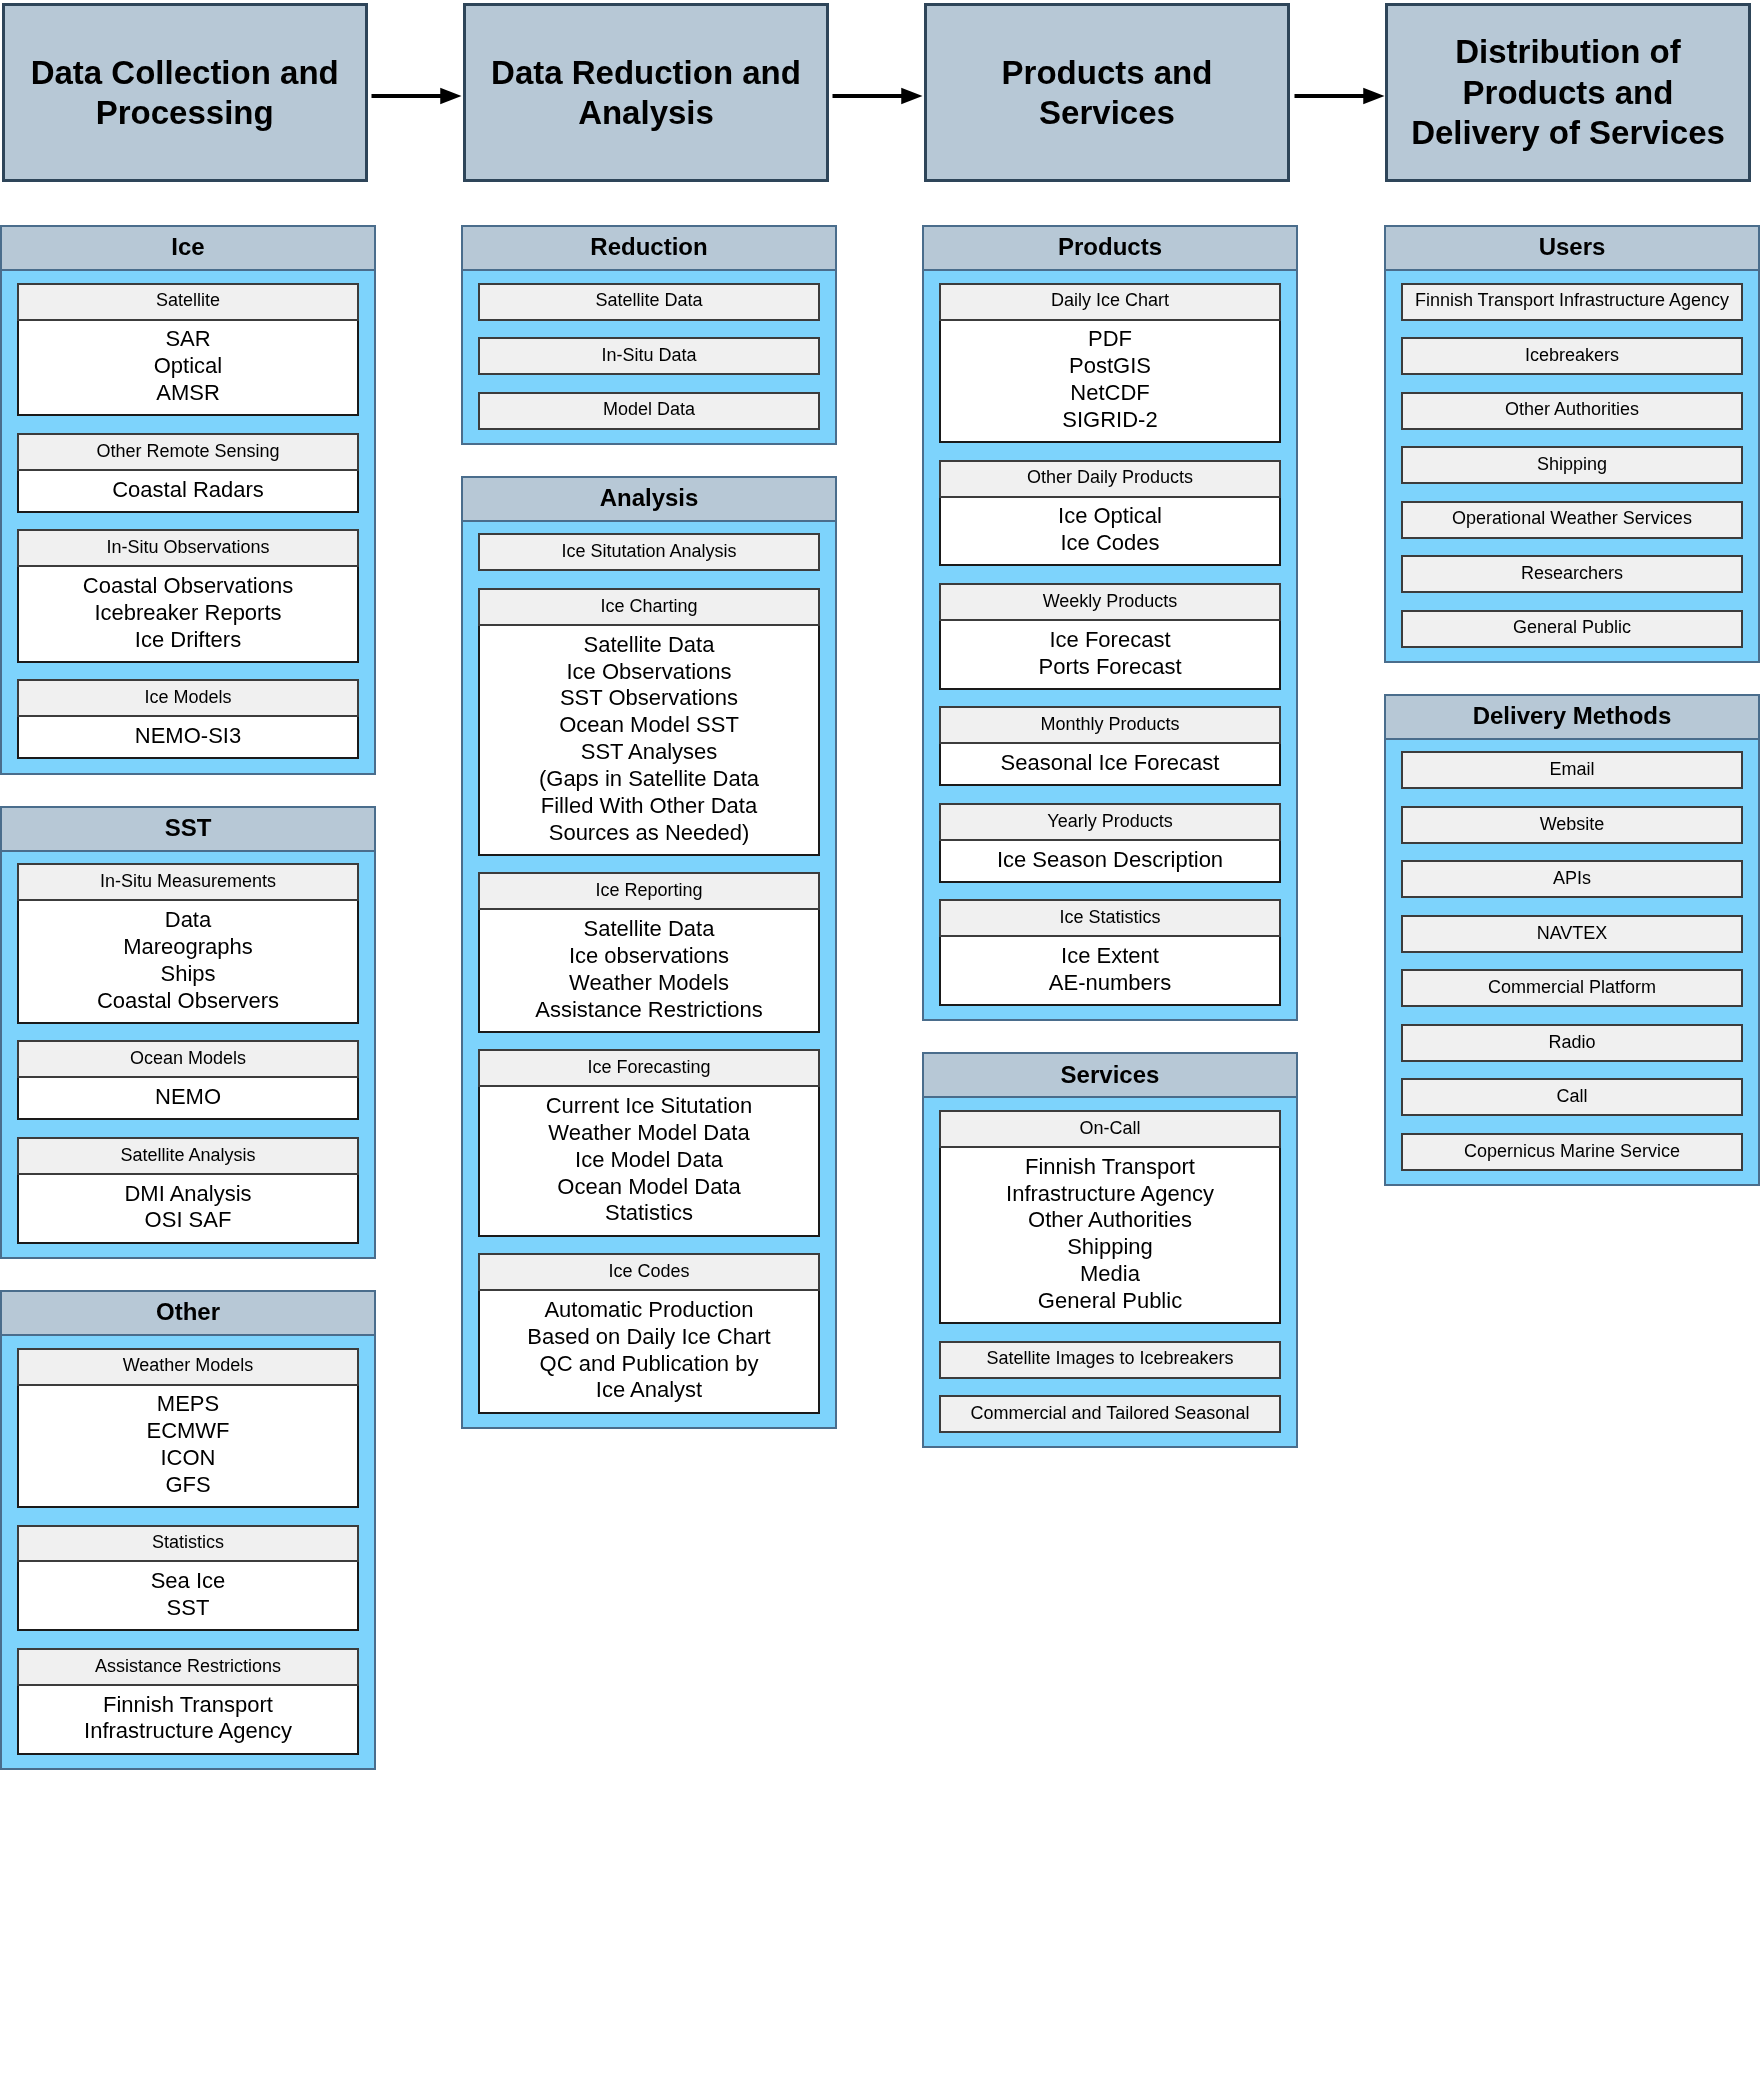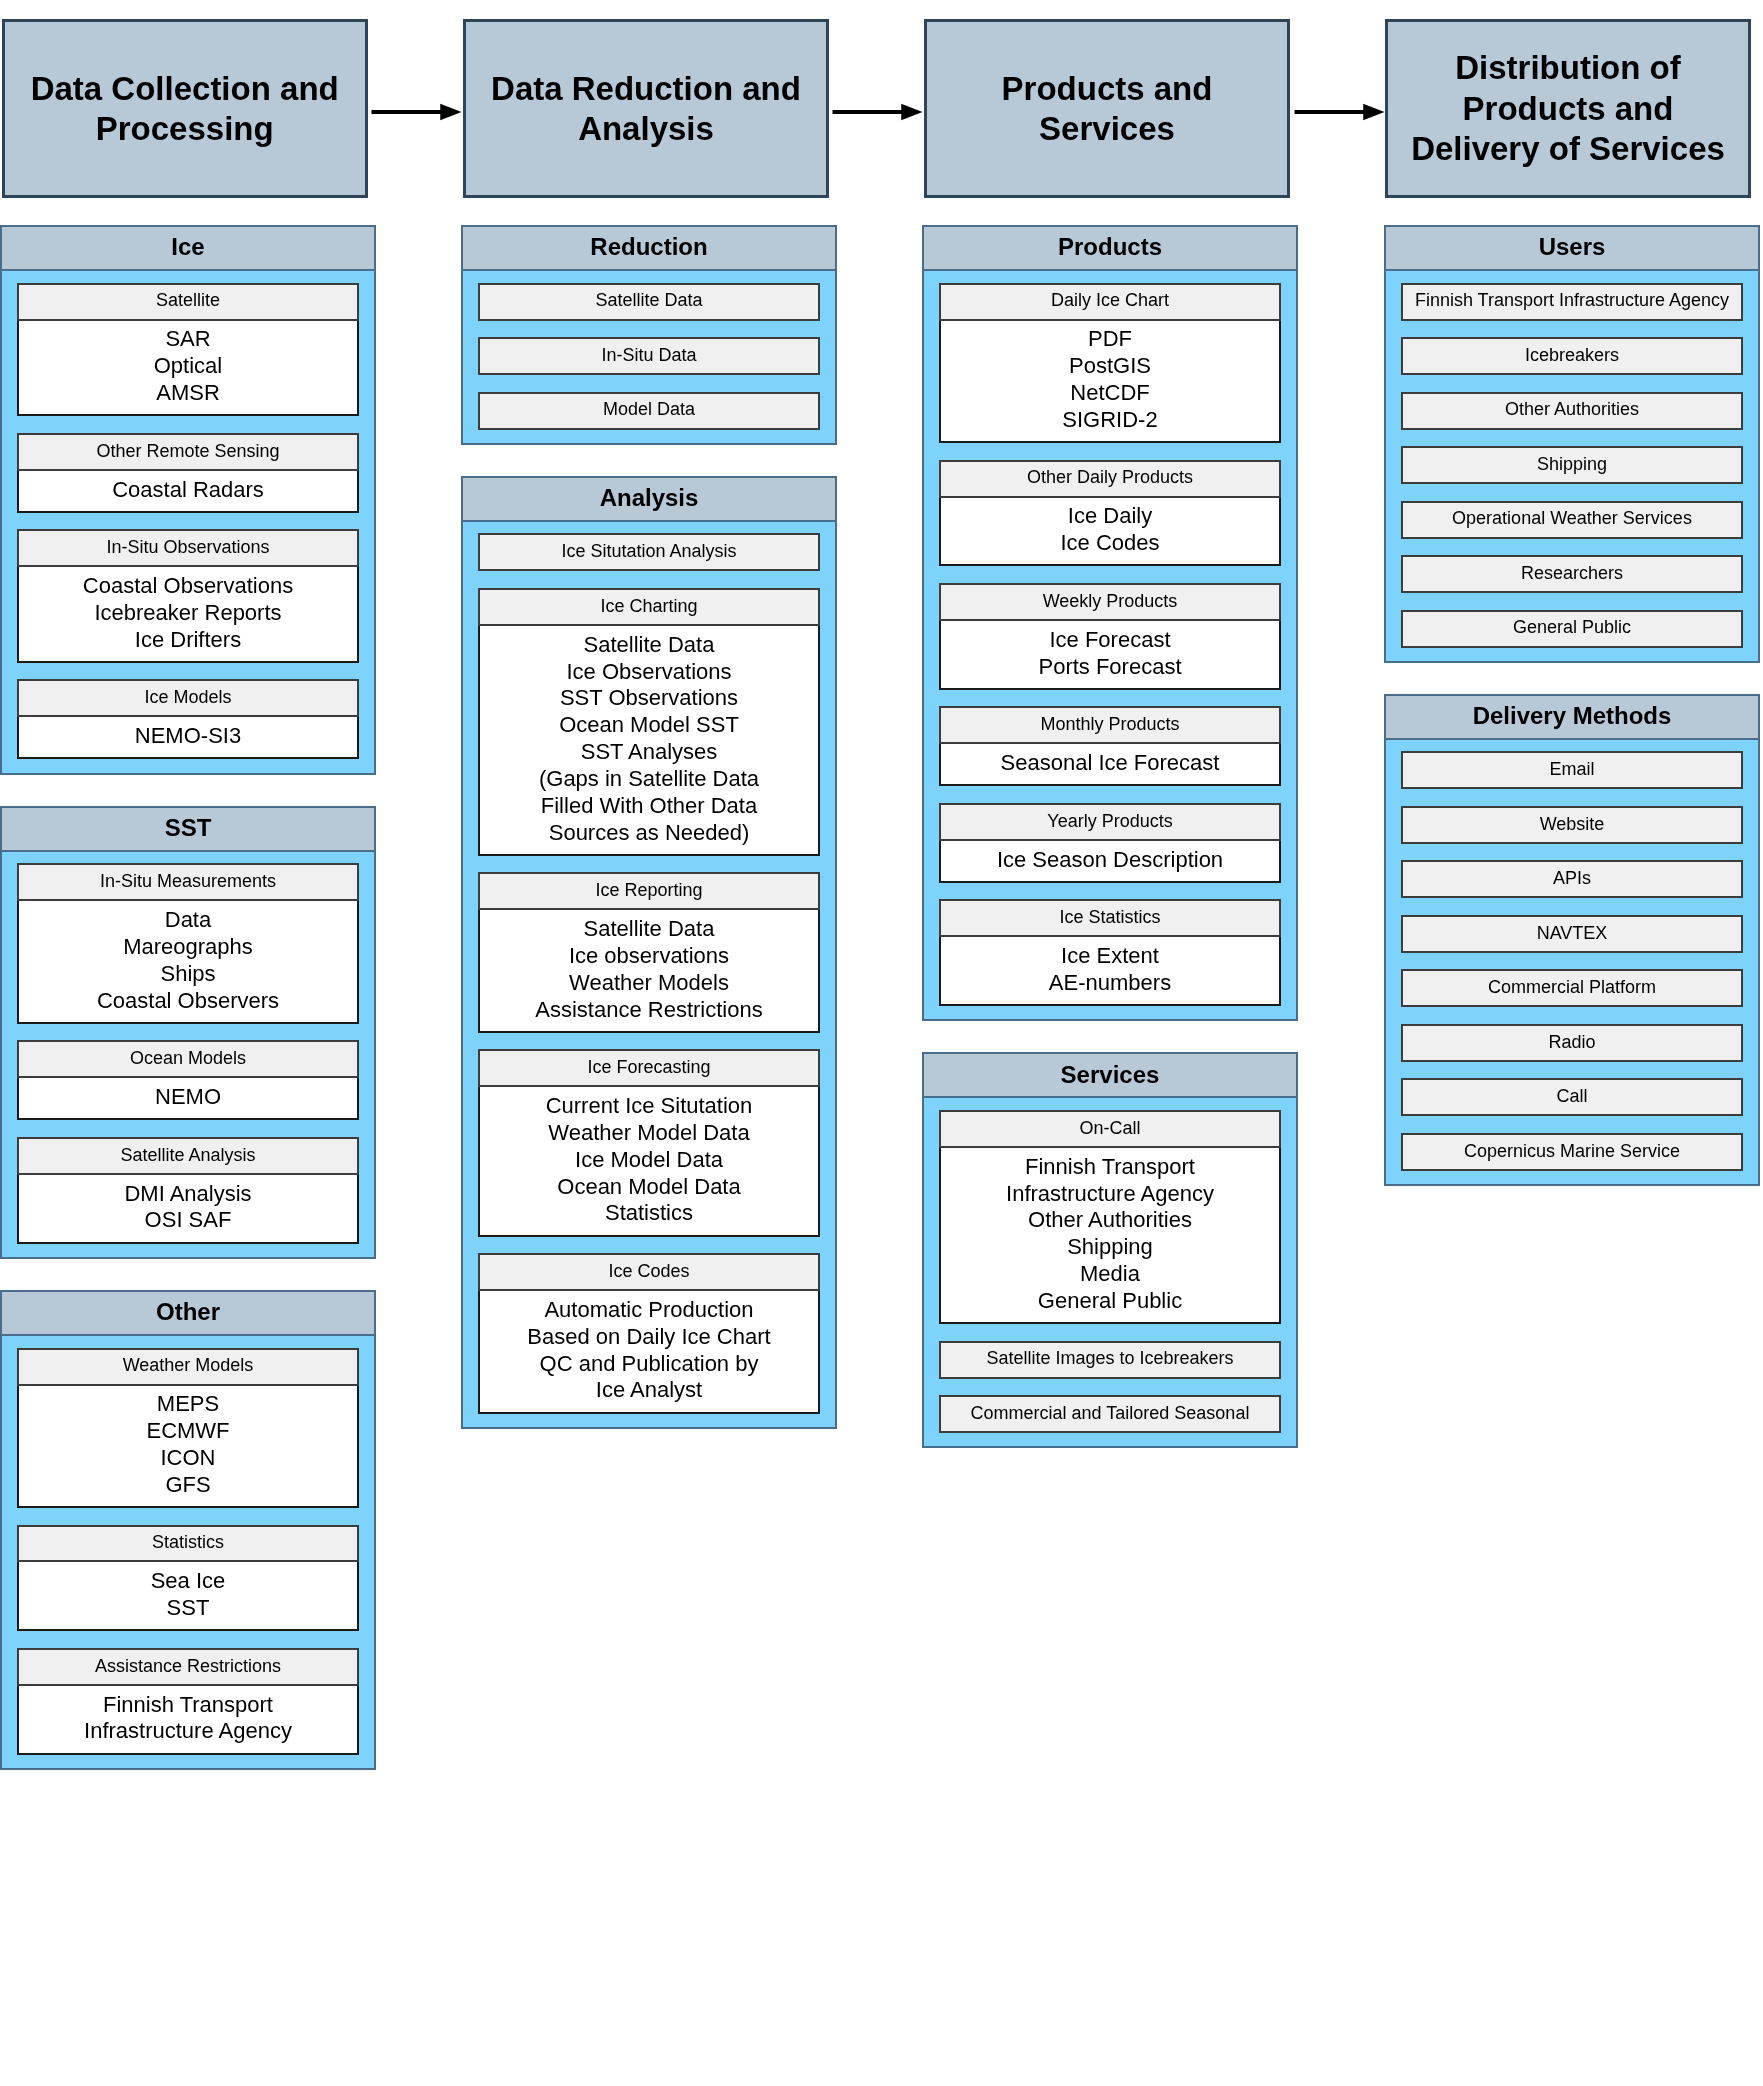--- a/index.html
+++ b/index.html
@@ -12,21 +12,21 @@
     height: 2086px;
     font-family: "Liberation Sans", sans-serif;
     color: #000000;
     position: relative;
     overflow: hidden;
   }
 
   
   #flow-row {
     position: absolute;
-    top: 16px;
+    top: 0;
     left: 0;
     width: 1489px;
     height: 188px;
   }
   .flow-box {
     position: absolute;
     top: 3.3px;
     width: 366px;
     height: 179px;
     background: #b7c8d6;
@@ -317,21 +317,21 @@
           <div class="item-body">
             <span class="line">PDF</span>
             <span class="line">PostGIS</span>
             <span class="line">NetCDF</span>
             <span class="line">SIGRID-2</span>
           </div>
         </div>
         <div class="item">
           <div class="item-head">Other Daily Products</div>
           <div class="item-body">
-            <span class="line">Ice Daily</span>
+            <span class="line">Ice Optical</span>
             <span class="line">Ice Codes</span>
           </div>
         </div>
         <div class="item">
           <div class="item-head">Weekly Products</div>
           <div class="item-body">
             <span class="line">Ice Forecast</span>
             <span class="line">Ports Forecast</span>
           </div>
         </div>

